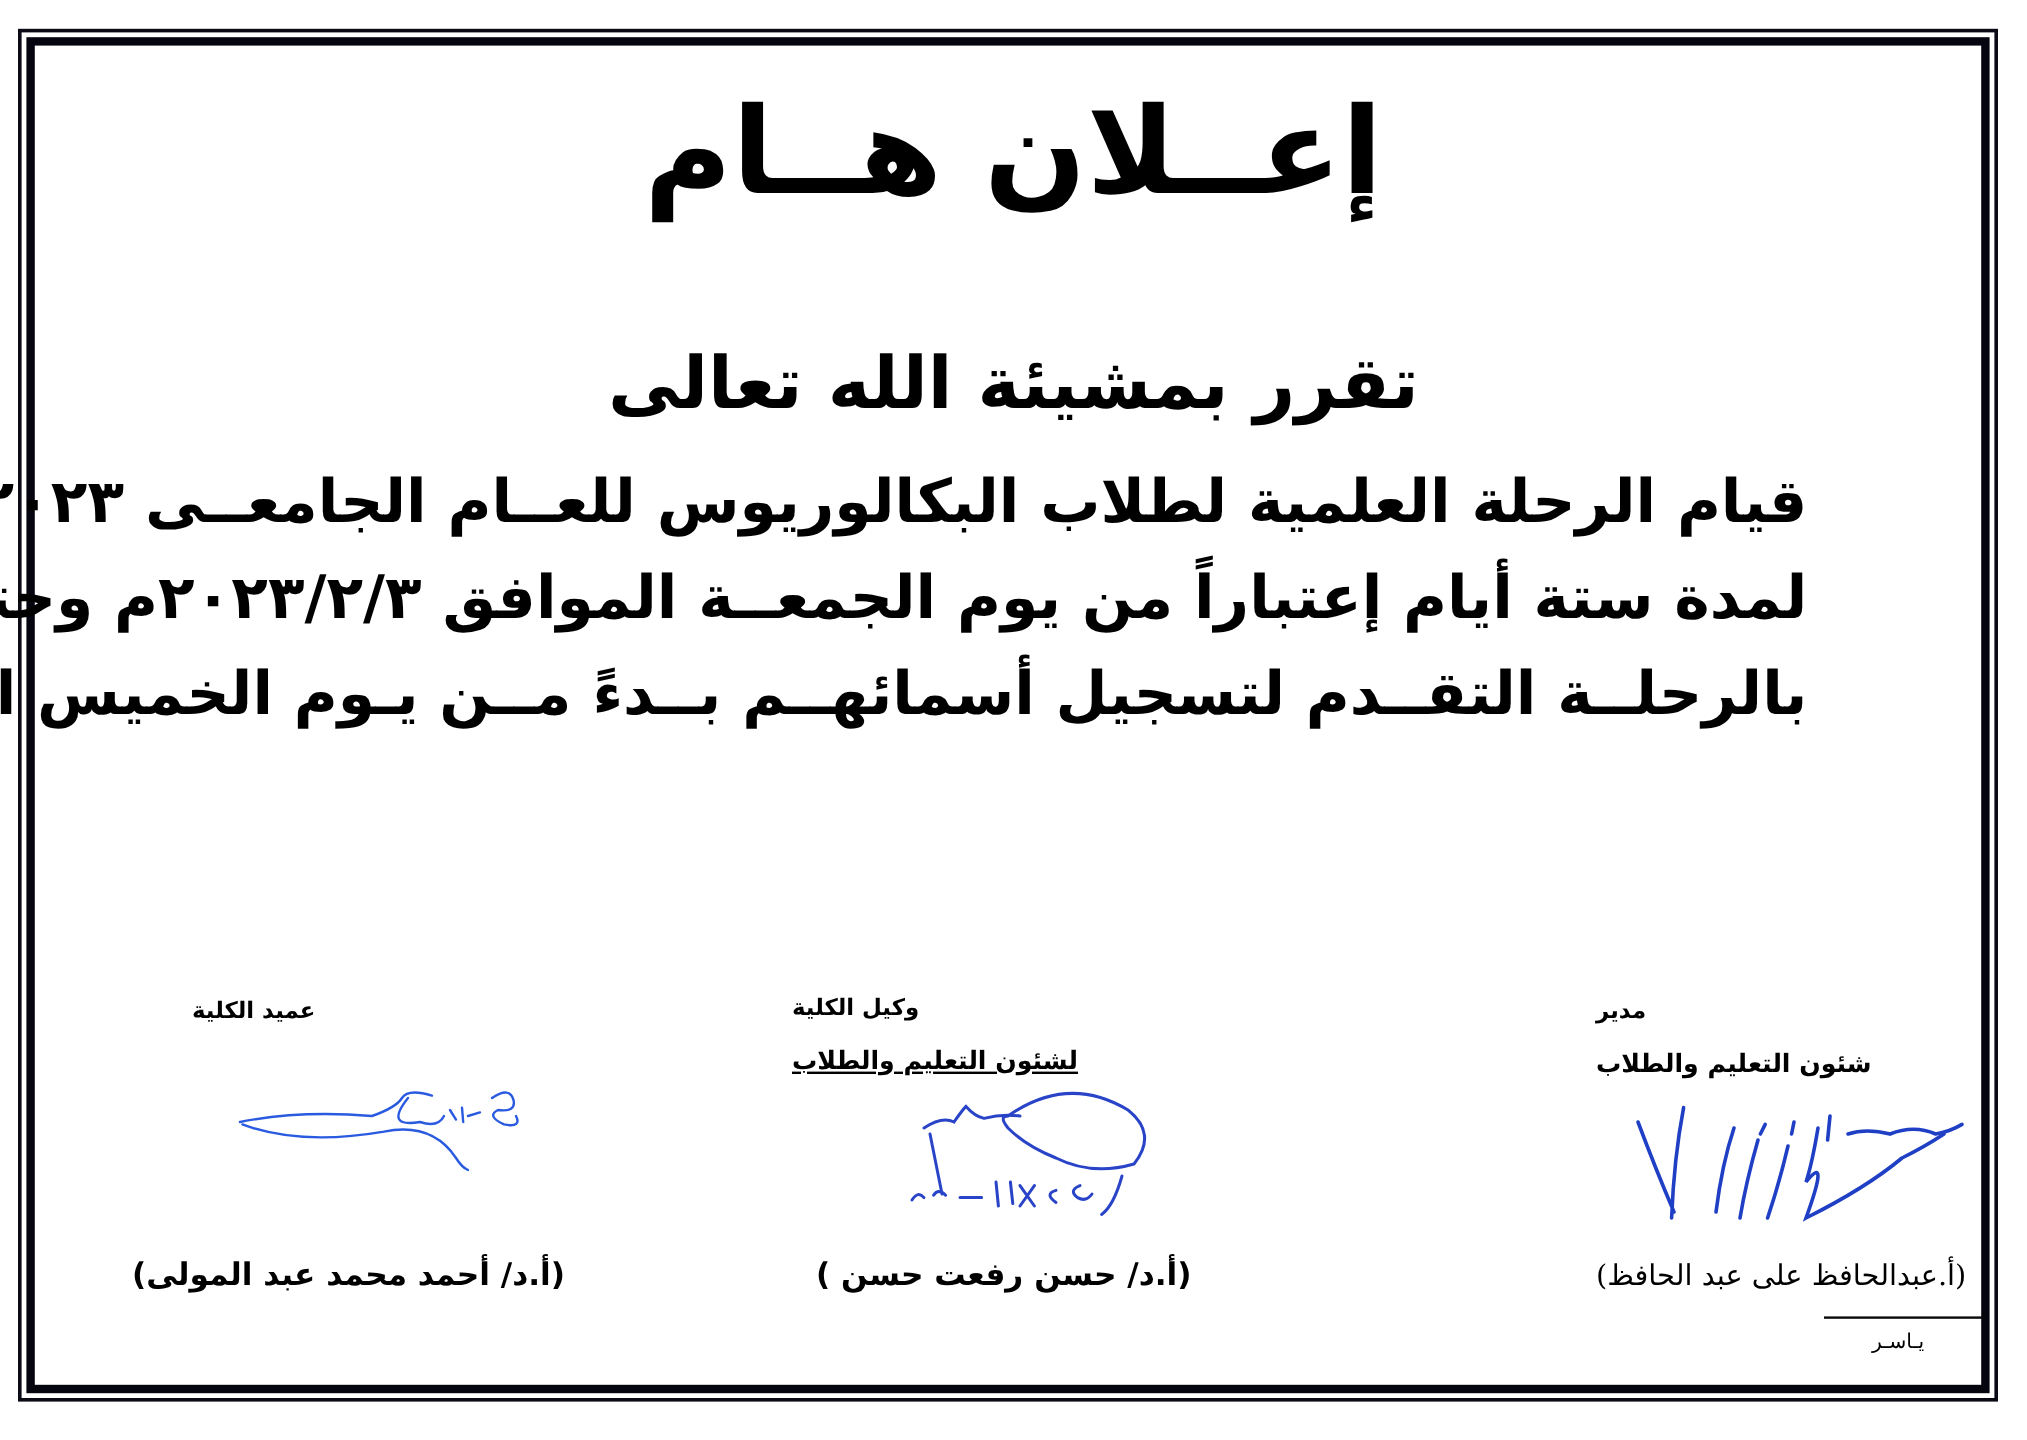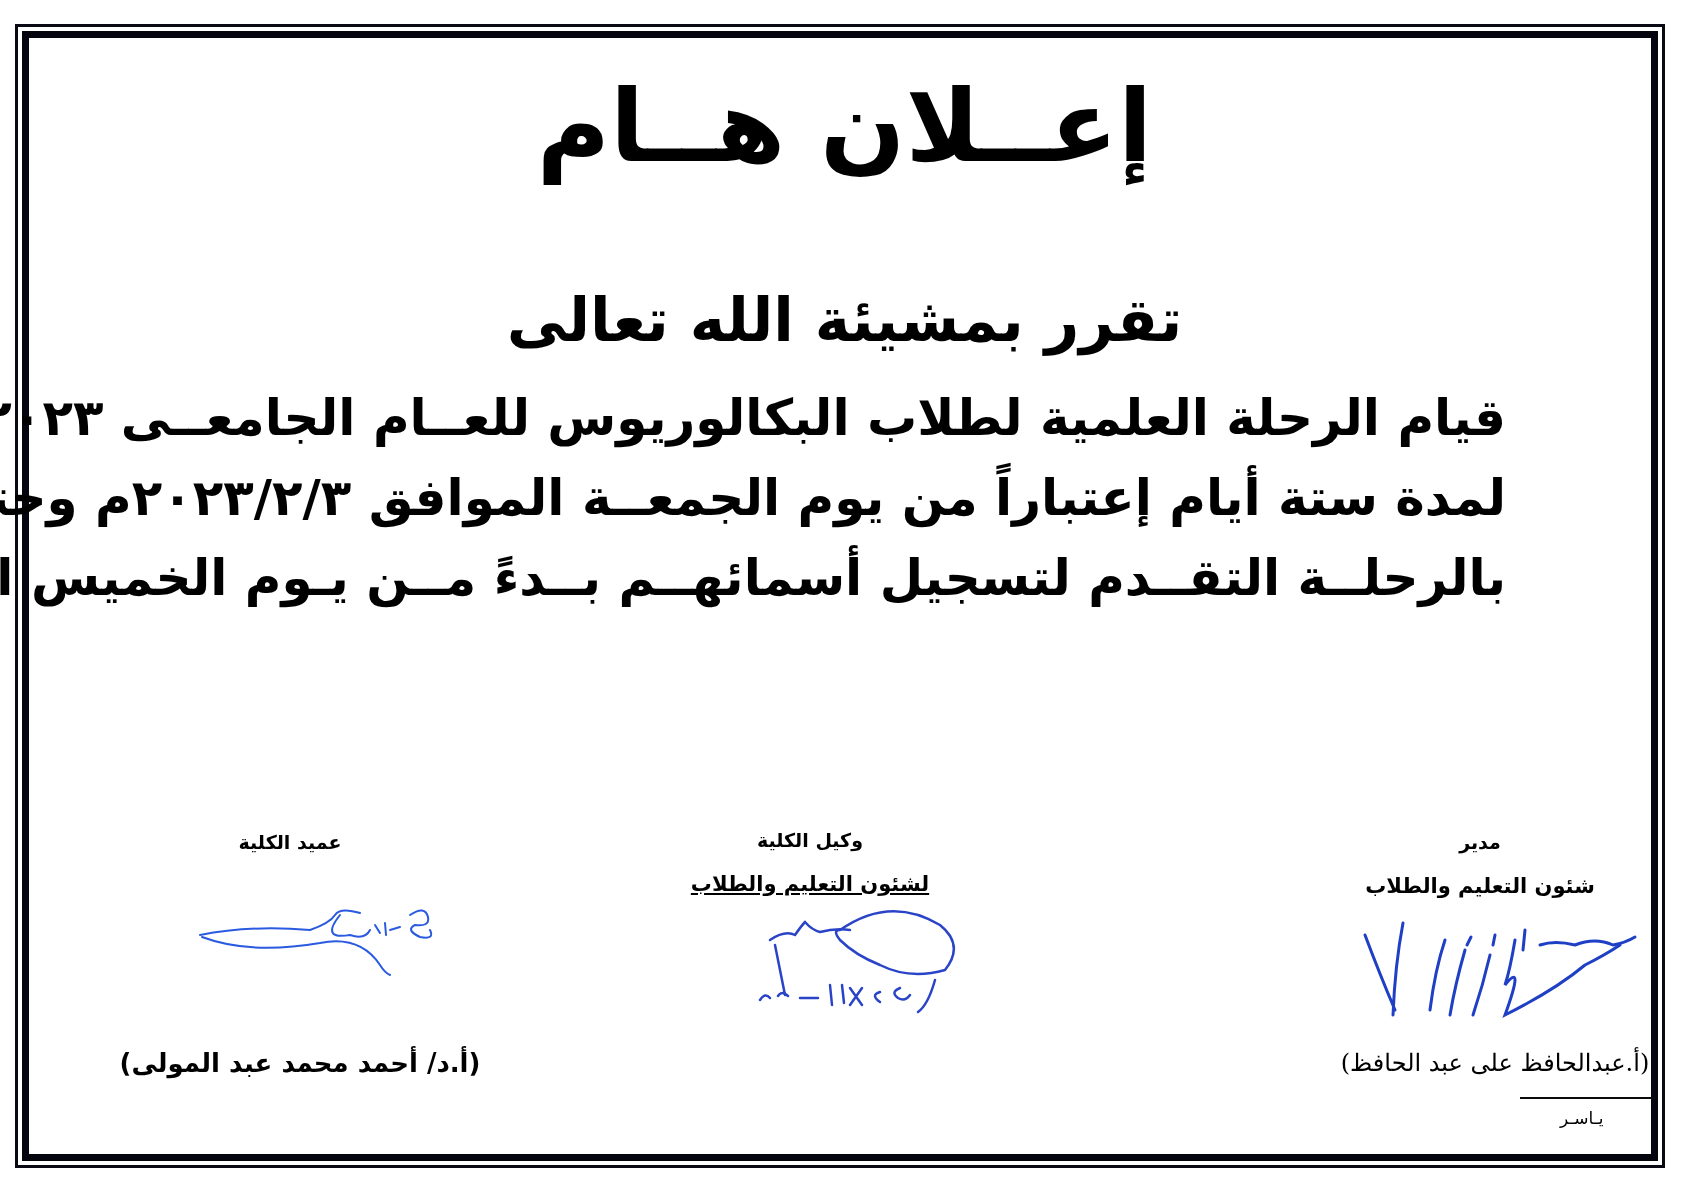--- a/index.html
+++ b/index.html
@@ -75,21 +75,21 @@
       display: block;
       white-space: nowrap;
       text-align: justify;
       text-align-last: justify;
     }
     .body-line.last {
       text-align-last: right;
     }
     .sig-block {
       position: absolute;
-      text-align: center;
+      text-align: left;
       font-weight: bold;
       direction: rtl;
     }
     .sig-role {
       font-size: 19px;
       line-height: 24px;
       display: block;
     }
     .sig-dept {
       font-size: 21px;
@@ -171,20 +171,23 @@
   <svg class="signature-svg" style="left:740px; top:900px;" width="240" height="120" viewBox="0 0 240 120">
     <g fill="none" stroke="#2a44c8" stroke-width="2.5" stroke-linecap="round">
       <path d="M100 30 Q150 -5 200 25 Q225 45 205 70 Q170 80 140 65 Q115 55 100 40 Q92 30 100 30"></path>
       <path d="M30 40 Q45 30 55 35 Q62 25 65 22 Q72 30 80 32 Q95 28 110 30"></path>
       <path d="M35 45 Q40 70 45 95"></path>
       <path d="M20 100 Q25 92 30 98 M38 96 Q42 90 48 96 M60 98 L78 98"></path>
       <path d="M90 85 L92 105 M102 85 L104 103 M110 88 L122 105 M122 88 L110 105"></path>
       <path d="M140 92 Q130 95 140 102 M160 88 Q150 92 158 98 Q165 102 170 95 M195 80 Q188 105 178 112"></path>
     </g>
   </svg>
+  <div class="sig-block" style="left:680px; top:1008px; width:320px;">
+    <span class="sig-name">(أ.د/ حسن رفعت حسن )</span>
+  </div>
 
   <div class="sig-block" style="left:160px; top:830px; width:260px;">
     <span class="sig-role">عميد الكلية</span>
   </div>
   <svg class="signature-svg" style="left:190px; top:895px;" width="260" height="90" viewBox="0 0 260 90">
     <g fill="none" stroke="#2a5ae0" stroke-width="2" stroke-linecap="round">
       <path d="M10 40 Q60 30 120 35 Q140 28 145 20 Q150 12 170 18"></path>
       <path d="M12 42 Q60 60 130 48 Q170 40 190 70 Q195 78 200 80"></path>
       <path d="M150 20 Q130 45 160 40 Q175 45 180 35"></path>
       <path d="M185 30 L190 38 M195 28 L196 40 M200 35 L210 32"></path>

